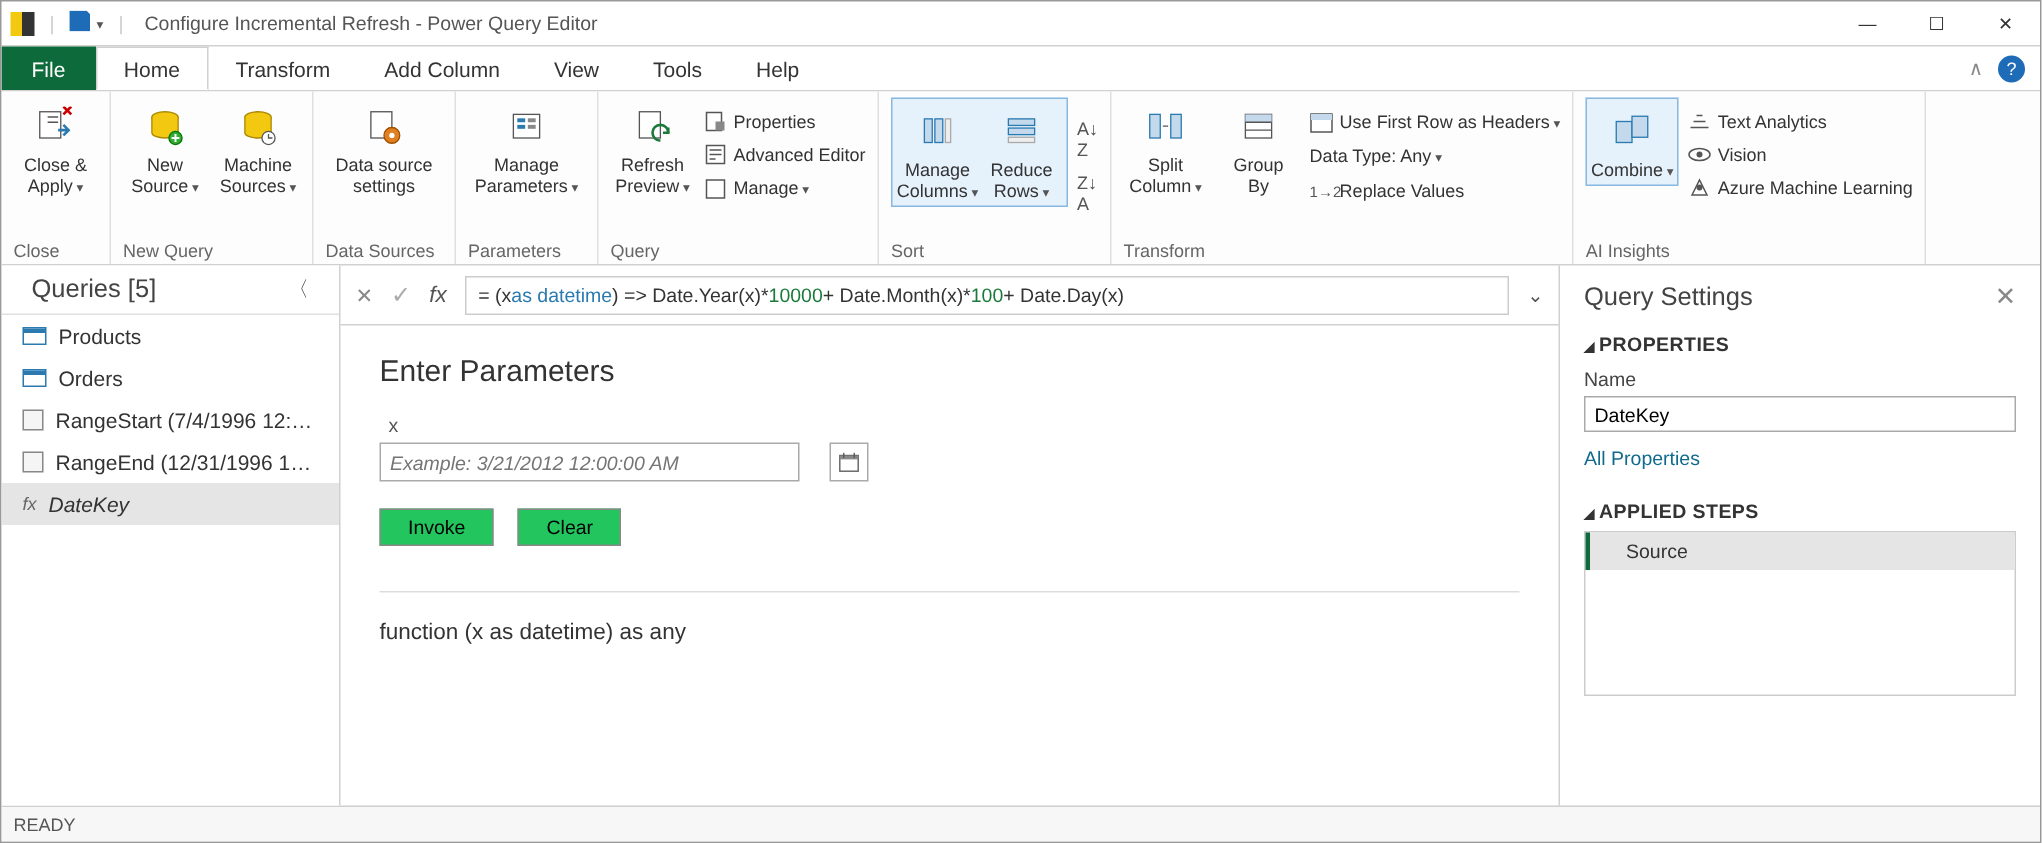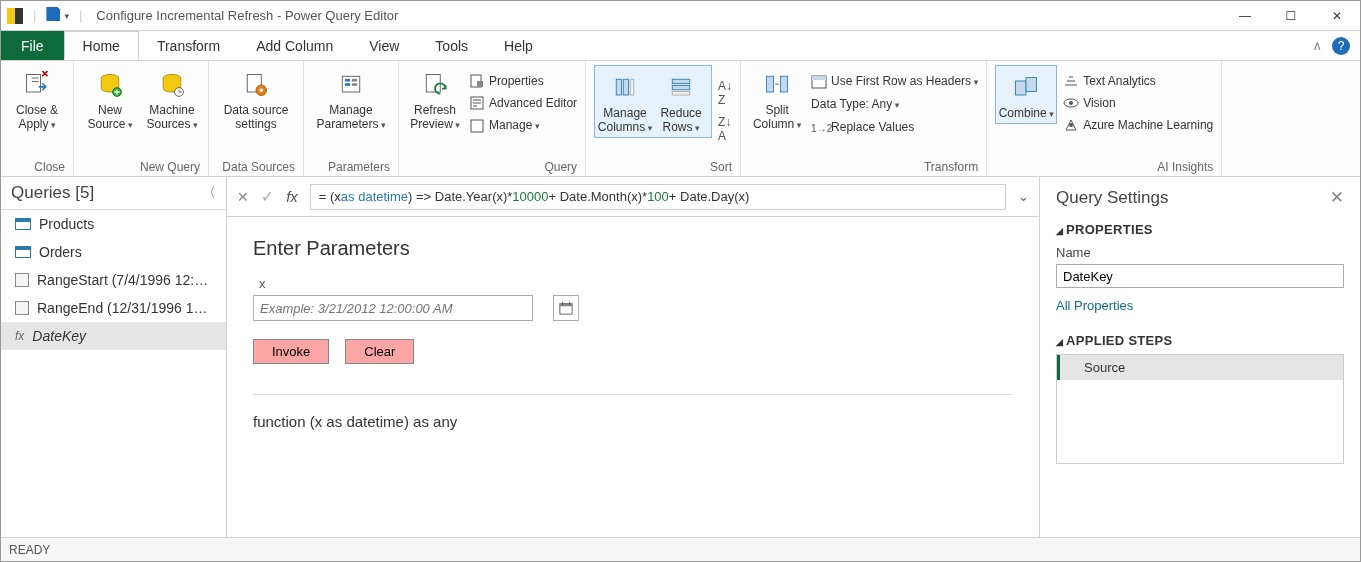--- a/index.html
+++ b/index.html
@@ -21,56 +21,56 @@
 .ribbon-tabs .tab { padding: 0 18px; display:flex; align-items:center; color:#333; font-size:14px; }
 .ribbon-tabs .file-tab { background:#0d6a3b; color:#fff; padding: 0 20px; }
 .ribbon-tabs .tab.active { border:1px solid #d0d0d0; border-bottom-color:#fff; }
 .ribbon-tabs .rcoll { margin-left:auto; display:flex; align-items:center; padding-right:10px; gap:10px;}
 .help-circle { width:18px; height:18px; border-radius:50%; background:#1e6bb8; color:#fff; font-size:12px; display:flex; align-items:center; justify-content:center;}
 
 
 .ribbon { height: 116px; display:flex; border-bottom:1px solid #d0d0d0; background:#fdfdfd; }
 .group { border-right:1px solid #e0e0e0; padding:4px 8px 2px 8px; display:flex; flex-direction:column; }
 .group-body { flex:1; display:flex; align-items:flex-start; gap:6px; }
-.group-label { text-align:right; font-size:12px; color:#666; padding-top:2px; }
+.group-label { text-align:left; font-size:12px; color:#666; padding-top:2px; }
 .bigbtn { display:flex; flex-direction:column; align-items:center; justify-content:flex-start; width:64px; text-align:center; font-size:12px; line-height:14px; padding-top:4px; gap:2px;}
 .bigbtn .ic { width:32px; height:32px; display:flex; align-items:center; justify-content:center; }
 .bigbtn.narrow { width:56px; }
 .dd::after { content:" ▾"; font-size:9px; color:#555; }
 .smallbtn { display:flex; align-items:center; gap:4px; font-size:12px; line-height:20px; }
 .stack { display:flex; flex-direction:column; justify-content:center; gap:2px; padding-top:6px;}
 .ic svg { width:28px; height:28px; }
 .ic-sm svg, .ic-sm { width:16px; height:16px; }
 .highlight-box { border:1px solid #88b7e0; background:#e5f1fb; padding:2px; }
 
 
 .main { display:flex; height: calc(562px - 30px - 30px - 116px - 24px - 2px); }
 .queries { width:226px; border-right:1px solid #d0d0d0; background:#fff; }
-.queries-hdr { display:flex; align-items:center; justify-content:space-between; padding:6px 10px; border-bottom:1px solid #e0e0e0; font-size:17px; color:#444;}
+.queries-hdr { display:flex; align-items:center; justify-content:space-between; padding:6px 20px; border-bottom:1px solid #e0e0e0; font-size:17px; color:#444;}
 .queries-list { }
 .qitem { display:flex; align-items:center; gap:8px; padding:6px 14px; font-size:14px; color:#333; white-space:nowrap; overflow:hidden; text-overflow:ellipsis;}
 .qitem.sel { background:#e5e5e5; font-style:italic; }
 .qicon-table { width:16px; height:12px; border:1px solid #2a7ab0; background:linear-gradient(#2a7ab0 33%, #fff 33%);} 
 .qicon-param { width:14px; height:14px; border:1px solid #888; background:#f5f5f5; display:flex;}
 .qicon-fx { font-style:italic; color:#666; font-size:12px;}
 
 .center { flex:1; display:flex; flex-direction:column; border-right:1px solid #d0d0d0;}
 .fbar { height:40px; border-bottom:1px solid #d0d0d0; display:flex; align-items:center; padding:0 10px; gap:12px;}
 .fbar .fx-lbl { font-style:italic; color:#555; font-size:15px;}
 .formula { flex:1; border:1px solid #ccc; height:26px; display:flex; align-items:center; padding:0 8px; font-family:Consolas,monospace; font-size:13px; white-space:nowrap;}
 .formula .kw { color:#2a7ab0;text-align:center; }
 .formula .num { color:#1a7a3a; }
 .param-area { padding:20px 26px; }
 .param-area h2 { font-size:20px; font-weight:400; color:#333; margin-bottom:16px;}
 .param-label { font-size:13px; color:#555; margin-left:6px; }
 .param-row { display:flex; gap:20px; margin-top:4px;}
 .param-input { width:280px; height:26px; border:1px solid #aaa; padding:0 6px; font-style:italic; color:#888; font-size:13px;}
 .cal-btn { width:26px; height:26px; border:1px solid #aaa; display:flex; align-items:center; justify-content:center;}
 .btnrow { display:flex; gap:16px; margin-top:18px;}
-.pbtn { border:1px solid #888; background:#fca5a5; padding:4px 18px; font-size:13px;}
+.pbtn { border:1px solid #888; background:#22c55e; padding:4px 18px; font-size:13px;}
 .sig { margin-top:30px; border-top:1px solid #ddd; padding-top:18px; font-size:15px; color:#333;}
 
 .settings { width:320px; padding:10px 16px; }
 .settings-hdr { display:flex; justify-content:space-between; align-items:center; font-size:17px; color:#444; margin-bottom:14px;}
 .sec-hdr { font-size:13px; font-weight:600; color:#333; letter-spacing:0.3px; }
 .sec-hdr::before { content:"◢ "; font-size:9px; color:#333;}
 .name-input { width:100%; border:1px solid #aaa; height:24px; padding:0 6px; margin-top:4px; font-size:13px;}
 .link { color:#0f6a8c; font-size:13px; margin-top:10px; display:inline-block;}
 .steps-box { border:1px solid #ccc; margin-top:6px; height:110px;}
 .step { background:#e5e5e5; border-left:3px solid #0d6a3b; padding:5px 24px; font-size:13px;}
@@ -277,20 +277,31 @@
       <div class="bigbtn narrow">
         <span class="ic">
             <svg viewBox="0 0 32 32">
               <rect x="4" y="6" width="8" height="18" fill="#c5d9ed" stroke="#2a7ab0"></rect>
               <rect x="20" y="6" width="8" height="18" fill="#c5d9ed" stroke="#2a7ab0"></rect>
               <path d="M14 15 L18 15" stroke="#555"></path>
             </svg>
           </span>
         <span class="dd" style="white-space:pre-line">Split
 Column</span>
+      </div>
+      <div class="bigbtn narrow">
+        <span class="ic">
+            <svg viewBox="0 0 32 32">
+              <rect x="6" y="6" width="20" height="18" fill="#fff" stroke="#555"></rect>
+              <rect x="6" y="6" width="20" height="6" fill="#c5d9ed"></rect>
+              <path d="M6 12 H26 M6 18 H26" stroke="#555"></path>
+            </svg>
+          </span>
+        <span style="white-space:pre-line">Group
+By</span>
       </div>
       <div class="stack">
         <div class="smallbtn">
             <span class="ic-sm"><svg viewBox="0 0 16 16">
                 <rect x="1" y="2" width="14" height="12" fill="#fff" stroke="#555"></rect>
                 <rect x="1" y="2" width="14" height="4" fill="#c5d9ed"></rect>
               </svg></span>
             <span class="dd">Use First Row as Headers</span>
           </div>
         <div class="smallbtn">

